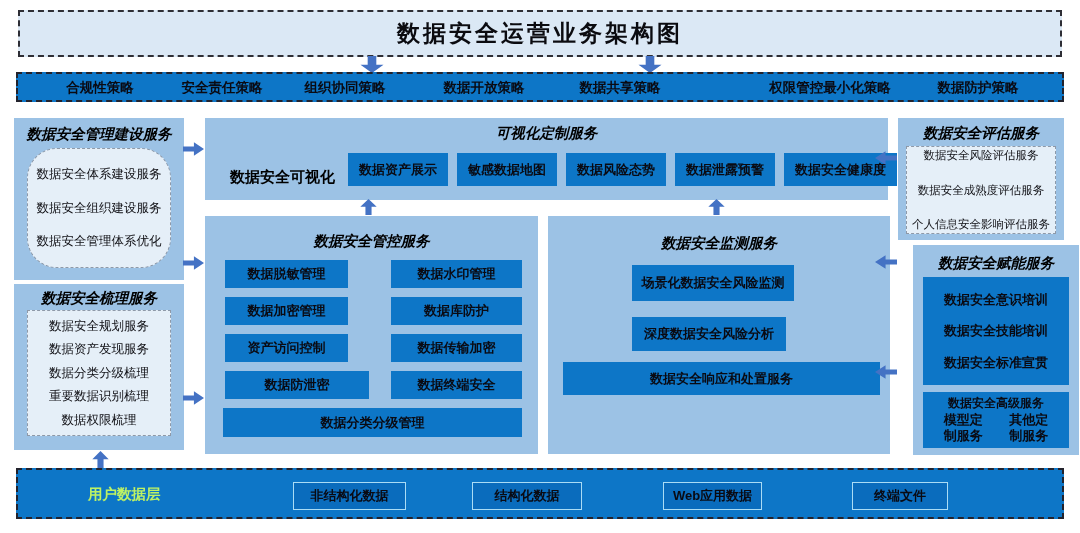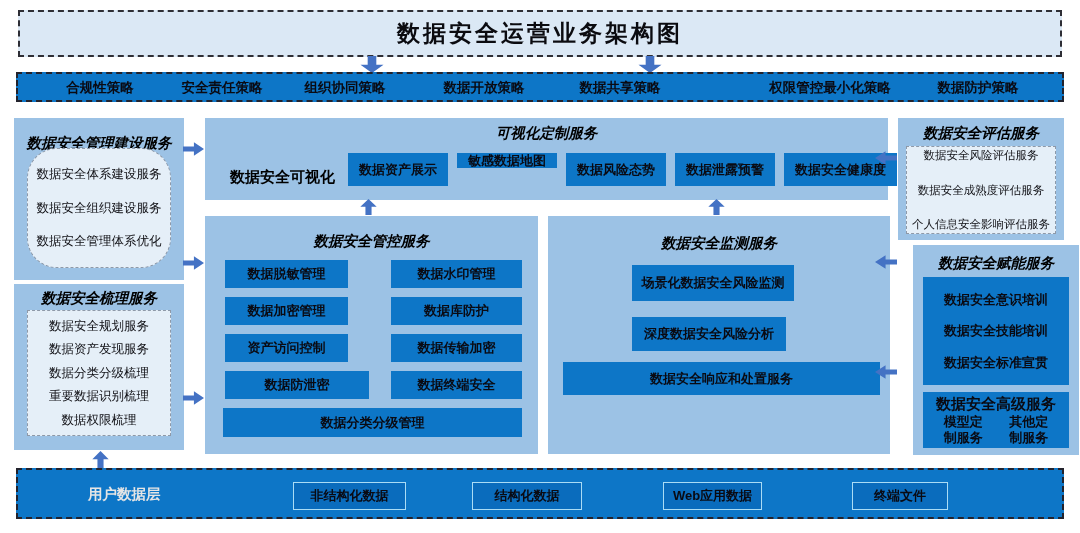--- a/index.html
+++ b/index.html
@@ -11,21 +11,21 @@
   .title-box{left:18px;top:10px;width:1044px;height:47px;background:#dbe8f5;
              border:2px dashed #2e2e35;display:flex;align-items:center;justify-content:center;}
   .title-text{font-family:"Liberation Serif",serif;font-weight:bold;font-size:23px;letter-spacing:3px;}
 
   
   .hbar{background:#0d76c7;border:2px dashed #23232d;}
   .policy-bar{left:16px;top:72px;width:1048px;height:30px;}
   .policy-item{position:absolute;top:0;transform:translateX(-50%);line-height:27px;
                font-size:13.5px;font-weight:bold;white-space:nowrap;color:#0a0a12;}
   .bottom-bar{left:16px;top:468px;width:1048px;height:51px;}
-  .bottom-label{position:absolute;left:70px;top:0;line-height:48px;font-size:14.5px;font-weight:bold;color:#e5e5e5;}
+  .bottom-label{position:absolute;left:70px;top:0;line-height:48px;font-size:14.5px;font-weight:bold;color:#bef264;}
   .bottom-btn{position:absolute;top:12px;height:26px;background:#0a6cbd;border:1px solid #aadcf5;
               display:flex;align-items:center;justify-content:center;font-size:13px;font-weight:bold;color:#0a0a12;}
 
   
   .panel{background:#9cc2e5;}
   .panel-title{font-weight:bold;font-style:italic;font-size:14.5px;text-align:center;white-space:nowrap;color:#000;}
 
   
   .inner-light{background:#e5eff8;border:1px dashed #8e99a8;display:flex;flex-direction:column;
                justify-content:space-evenly;align-items:center;}
@@ -65,21 +65,21 @@
     <span class="policy-item" style="left:82px">合规性策略</span>
     <span class="policy-item" style="left:204px">安全责任策略</span>
     <span class="policy-item" style="left:327px">组织协同策略</span>
     <span class="policy-item" style="left:466px">数据开放策略</span>
     <span class="policy-item" style="left:602px">数据共享策略</span>
     <span class="policy-item" style="left:812px">权限管控最小化策略</span>
     <span class="policy-item" style="left:960px">数据防护策略</span>
   </div>
 
   <div class="abs panel" style="left:14px;top:118px;width:170px;height:162px;">
-    <div class="panel-title" style="margin-top:16px;">数据安全管理建设服务</div>
+    <div class="panel-title" style="margin-top:7px;">数据安全管理建设服务</div>
     <div class="abs inner-light" style="left:13px;top:30px;width:144px;height:120px;border-radius:30px;">
       <div class="item">数据安全体系建设服务</div>
       <div class="item">数据安全组织建设服务</div>
       <div class="item">数据安全管理体系优化</div>
     </div>
   </div>
 
   <div class="abs panel" style="left:14px;top:284px;width:170px;height:166px;">
     <div class="panel-title" style="margin-top:5px;">数据安全梳理服务</div>
     <div class="abs inner-light" style="left:13px;top:26px;width:144px;height:126px;">
@@ -93,21 +93,21 @@
 
   <div class="arrow right" style="left:183px;top:142px;width:21px;height:14px;"></div>
   <div class="arrow right" style="left:183px;top:256px;width:21px;height:14px;"></div>
   <div class="arrow right" style="left:183px;top:391px;width:21px;height:14px;"></div>
 
   <div class="abs panel" style="left:205px;top:118px;width:683px;height:82px;">
     <div class="panel-title" style="margin-top:6px;">可视化定制服务</div>
     <div class="abs viz-label" style="left:25px;top:50px;">数据安全可视化</div>
     <div class="abs" style="left:143px;top:35px;display:flex;gap:9px;">
       <div class="btn" style="height:33px;padding:0 11px;">数据资产展示</div>
-      <div class="btn" style="height:15px;padding:0 11px;">敏感数据地图</div>
+      <div class="btn" style="height:33px;padding:0 11px;">敏感数据地图</div>
       <div class="btn" style="height:33px;padding:0 11px;">数据风险态势</div>
       <div class="btn" style="height:33px;padding:0 11px;">数据泄露预警</div>
       <div class="btn" style="height:33px;padding:0 11px;">数据安全健康度</div>
     </div>
   </div>
 
   <div class="arrow up" style="left:360px;top:199px;width:17px;height:16px;"></div>
   <div class="arrow up" style="left:708px;top:199px;width:17px;height:16px;"></div>
 
   <div class="abs panel" style="left:205px;top:216px;width:333px;height:238px;">
@@ -140,21 +140,21 @@
   </div>
 
   <div class="abs panel" style="left:913px;top:245px;width:166px;height:210px;">
     <div class="panel-title" style="margin-top:9px;">数据安全赋能服务</div>
     <div class="abs dark-box" style="left:10px;top:32px;width:146px;height:108px;display:flex;flex-direction:column;justify-content:space-evenly;align-items:center;">
       <div style="font-size:13px;font-weight:bold;white-space:nowrap;">数据安全意识培训</div>
       <div style="font-size:13px;font-weight:bold;white-space:nowrap;">数据安全技能培训</div>
       <div style="font-size:13px;font-weight:bold;white-space:nowrap;">数据安全标准宣贯</div>
     </div>
     <div class="abs dark-box" style="left:10px;top:147px;width:146px;height:56px;">
-      <div style="font-size:15px;font-weight:bold;text-align:center;margin-top:3px;white-space:nowrap;">数据安全高级服务</div>
+      <div style="font-size:12px;font-weight:bold;text-align:center;margin-top:3px;white-space:nowrap;">数据安全高级服务</div>
       <div class="adv-items">
         <span class="adv">模型定制服务</span>
         <span class="adv">其他定制服务</span>
       </div>
     </div>
   </div>
 
   <div class="arrow left" style="left:875px;top:151px;width:22px;height:14px;"></div>
   <div class="arrow left" style="left:875px;top:255px;width:22px;height:14px;"></div>
   <div class="arrow left" style="left:875px;top:365px;width:22px;height:14px;"></div>

